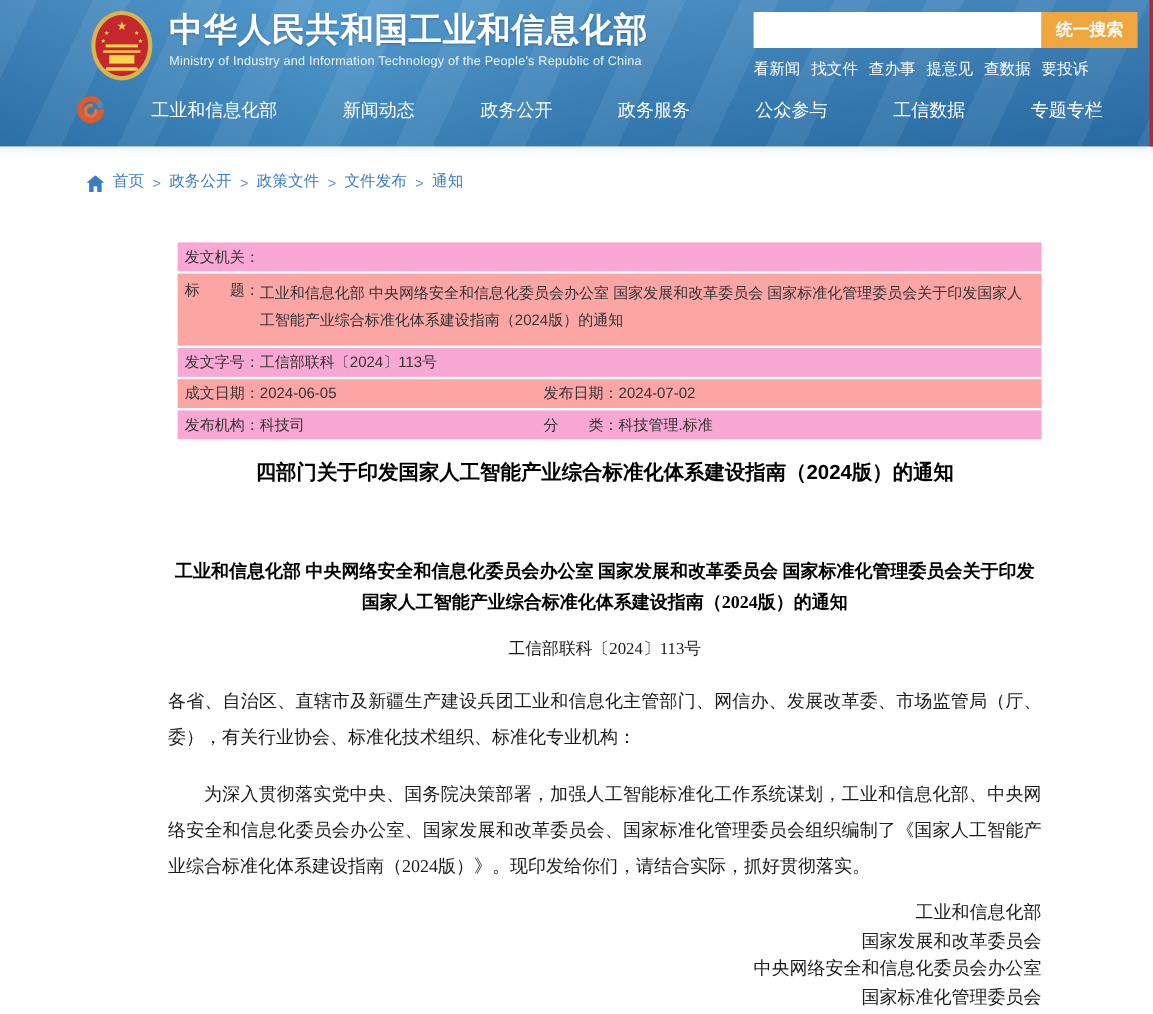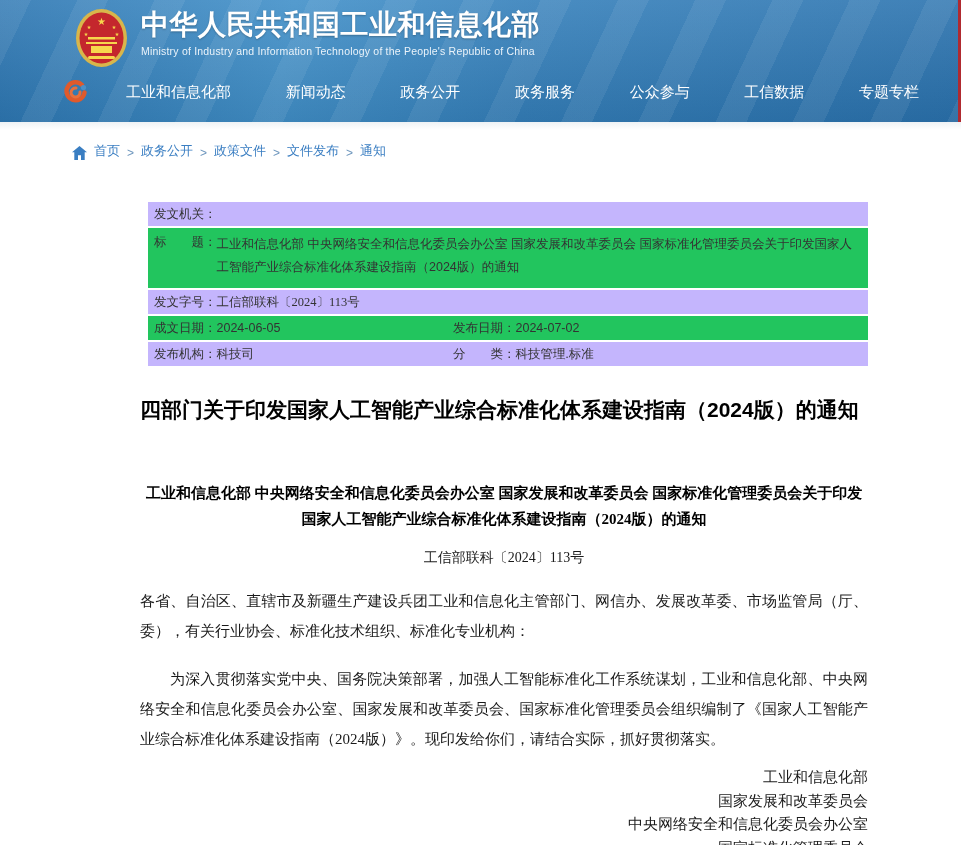--- a/index.html
+++ b/index.html
@@ -34,33 +34,33 @@
   .banner-shadow { height:8px; background:linear-gradient(180deg,#eef2f5,#ffffff); }
 
   
   .breadcrumb { margin:10px 0 0 72px; display:flex; align-items:flex-end; font-size:13px; color:#3a7ec2; height:20px; }
   .breadcrumb .home-ic { width:15px; height:14px; margin-right:7px; display:inline-block; }
   .breadcrumb a { color:#3a7ec2; text-decoration:none; }
   .breadcrumb .sep { color:#6d96bd; margin:0 7px; font-size:12px; }
 
   
   .meta { margin:42px 93px 0 148px; width:720px; font-size:12.5px; line-height:18px; color:#333; }
-  .mrow { display:flex; padding:3px 8px 3px 6px; margin-bottom:2px; background:#22c55e; }
-  .mrow.gray { background:#c4b5fd;font-family:Liberation Serif, serif; }
+  .mrow { display:flex; padding:3px 8px 3px 6px; margin-bottom:2px; background:#fca5a5; }
+  .mrow.gray { background:#f9a8d4; }
   .mlabel { flex:none; white-space:pre; }
   .mval { flex:1; }
   .mrow .pair { display:flex; }
   .mrow .pair1 { width:299px; flex:none; }
   .mrow.title-row { padding-top:5px; padding-bottom:9px; }
   .mrow.title-row .mval { line-height:23px; }
 
   
   .article { margin:0 93px 0 140px; width:728px; font-family:"Liberation Serif", serif; }
-  .doc-title { margin-top:30px; font-family:"Liberation Sans", sans-serif;
-    font-weight:bold; font-size:21px; line-height:28px; color:#000; }
+  .doc-title { margin-top:14px; text-align:center; font-family:"Liberation Sans", sans-serif;
+    font-weight:bold; font-size:17px; line-height:28px; color:#000; }
   .doc-subtitle { margin-top:56px; text-align:center; font-weight:bold; font-size:15px; line-height:26px; color:#000; }
   .doc-number { margin-top:16px; text-align:center; font-size:14px; line-height:20px; color:#1a1a1a; }
   .body-p { margin-top:18px; font-size:15px; line-height:30px; color:#1a1a1a; text-align:justify; }
   .body-p.indent { text-indent:2em; margin-top:18px; }
   .signature { margin-top:12px; text-align:right; font-size:15px; line-height:23.5px; color:#1a1a1a; }
   main { display:flow-root; }
 </style>
 </head>
 <body>
 
@@ -78,20 +78,34 @@
           <text x="42" y="28" font-size="5" fill="#f7d74c" text-anchor="middle">★</text>
           <rect x="13" y="29" width="27" height="2.5" fill="#f7d74c"></rect>
           <rect x="11" y="34" width="31" height="2" fill="#f7d74c"></rect>
           <rect x="16" y="38" width="21" height="7" fill="#f7d74c"></rect>
           <rect x="13" y="48" width="27" height="3" rx="1.5" fill="#f7d74c"></rect>
         </svg>
       </span>
       <div class="brand-text">
         <div class="site-title">中华人民共和国工业和信息化部</div>
         <div class="site-subtitle">Ministry of Industry and Information Technology of the People's Republic of China</div>
+      </div>
+    </div>
+    <div class="search-area">
+      <div class="search-row">
+        <input class="search-input" type="text" style="">
+        <button class="search-btn">统一搜索</button>
+      </div>
+      <div class="quick-links">
+        <a href="#">看新闻</a>
+        <a href="#">找文件</a>
+        <a href="#">查办事</a>
+        <a href="#">提意见</a>
+        <a href="#">查数据</a>
+        <a href="#">要投诉</a>
       </div>
     </div>
   </div>
   <nav class="nav">
     <span class="nav-logo">
       <svg viewBox="0 0 28 28" width="28" height="28">
         <path d="M20 7 A9 9 0 1 0 22.5 14.5" fill="none" stroke="#e05a2b" stroke-width="4.5" stroke-linecap="round"></path>
         <path d="M14 10 A4.5 4.5 0 1 0 18 14" fill="none" stroke="#e8703c" stroke-width="3" stroke-linecap="round"></path>
         <circle cx="21.5" cy="9.5" r="2.6" fill="#4a90c8"></circle>
       </svg>

